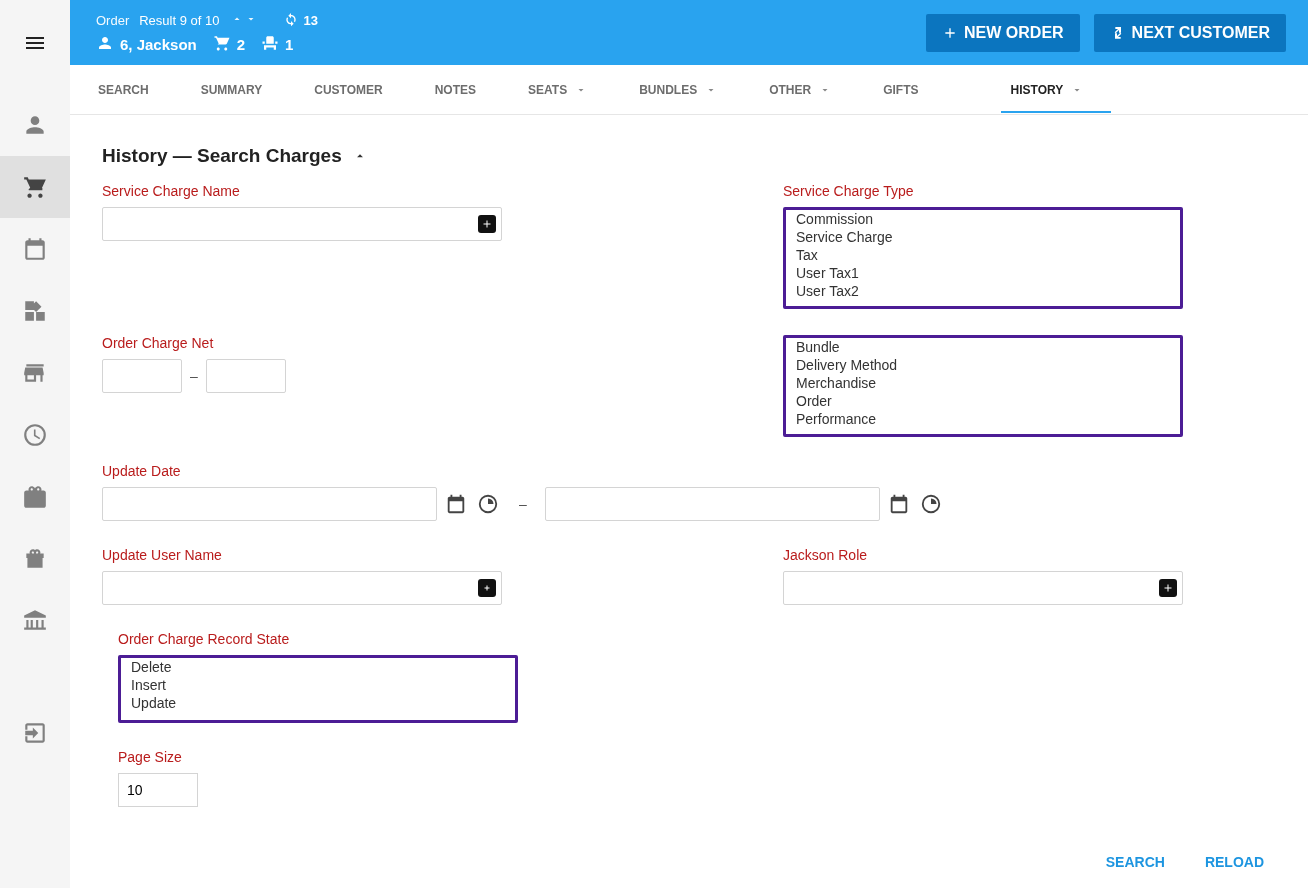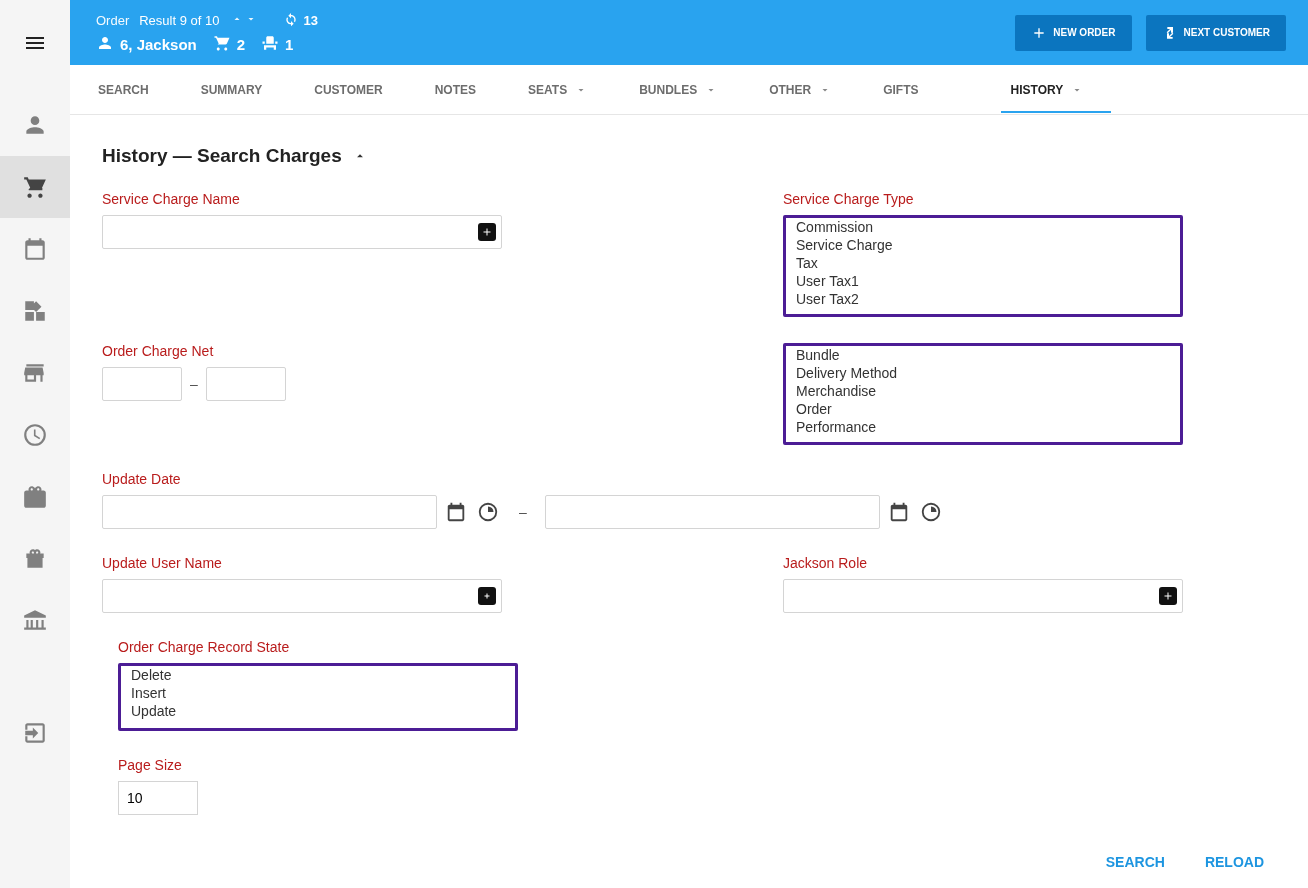--- a/index.html
+++ b/index.html
@@ -18,29 +18,29 @@
   .top-row1 .label-order { font-weight: 400; opacity: 0.95; }
   .top-row1 .result { }
   .arrows { display: inline-flex; gap: 2px; margin-left: 2px; }
   .arrows svg { width: 12px; height: 12px; fill: #fff; opacity: 0.9; }
   .refresh { display: inline-flex; align-items: center; gap: 4px; margin-left: 16px; font-weight: 600; }
   .refresh svg { width: 16px; height: 16px; fill: #fff; }
   .top-row2 { display: flex; align-items: center; gap: 16px; font-size: 15px; font-weight: 600; }
   .top-row2 .chip { display: inline-flex; align-items: center; gap: 6px; }
   .top-row2 svg { width: 18px; height: 18px; fill: #fff; }
   .topbar-right { margin-left: auto; display: flex; gap: 14px; }
-  .hd-btn { background: #0b75bf; color: #fff; border: none; padding: 10px 16px; font-size: 10px; font-weight: 700; display: inline-flex; align-items: center; gap: 6px; cursor: pointer; border-radius: 2px; }
+  .hd-btn { background: #0b75bf; color: #fff; border: none; padding: 10px 16px; font-size: 16px; font-weight: 700; display: inline-flex; align-items: center; gap: 6px; cursor: pointer; border-radius: 2px; }
   .hd-btn svg { width: 16px; height: 16px; fill: #fff; }
   .tabs { height: 50px; border-bottom: 1px solid #e6e6e6; display: flex; align-items: center; padding: 0 28px; gap: 52px; font-size: 12px; color: #6d6d6d; font-weight: 600; }
   .tab { cursor: pointer; display: flex; align-items: center; gap: 8px; }
   .tab.active { color: #222; position: relative; margin-left: 40px; }
   .tab.active::after { content: ""; position: absolute; left: -10px; right: -28px; bottom: -16px; height: 2px; background: #29a3ef; }
   .tab svg { width: 12px; height: 12px; fill: #888; }
   .content { flex: 1; overflow: auto; padding: 30px 44px 20px 32px; position: relative; }
-  .section-title { font-size: 19px; font-weight: 700; color: #222; display: flex; align-items: center; gap: 10px; margin-bottom: 24px; }
+  .section-title { font-size: 19px; font-weight: 700; color: #222; display: flex; align-items: center; gap: 10px; margin-bottom: 16px; }
   .section-title svg { width: 16px; height: 14px; fill: #333; }
   .form-grid { display: grid; grid-template-columns: 1fr 1fr; column-gap: 200px; row-gap: 26px; }
   .field { display: flex; flex-direction: column; gap: 8px; }
   .field.full { grid-column: 1 / -1; }
   .field.left { grid-column: 1; padding-left: 16px; }
   .field-label { font-size: 14px; color: #b91c1c; }
   .text-input { width: 400px; max-width: 100%; height: 34px; border: 1px solid #d4d4d4; border-radius: 2px; padding: 4px 8px; font-size: 14px; position: relative; }
   .input-wrap { position: relative; width: 400px; }
   .plus-badge { position: absolute; right: 6px; top: 50%; transform: translateY(-50%); width: 18px; height: 18px; background: #111; border-radius: 3px; display: flex; align-items: center; justify-content: center; cursor: pointer; }
   .plus-badge svg { width: 12px; height: 12px; fill: #fff; }

